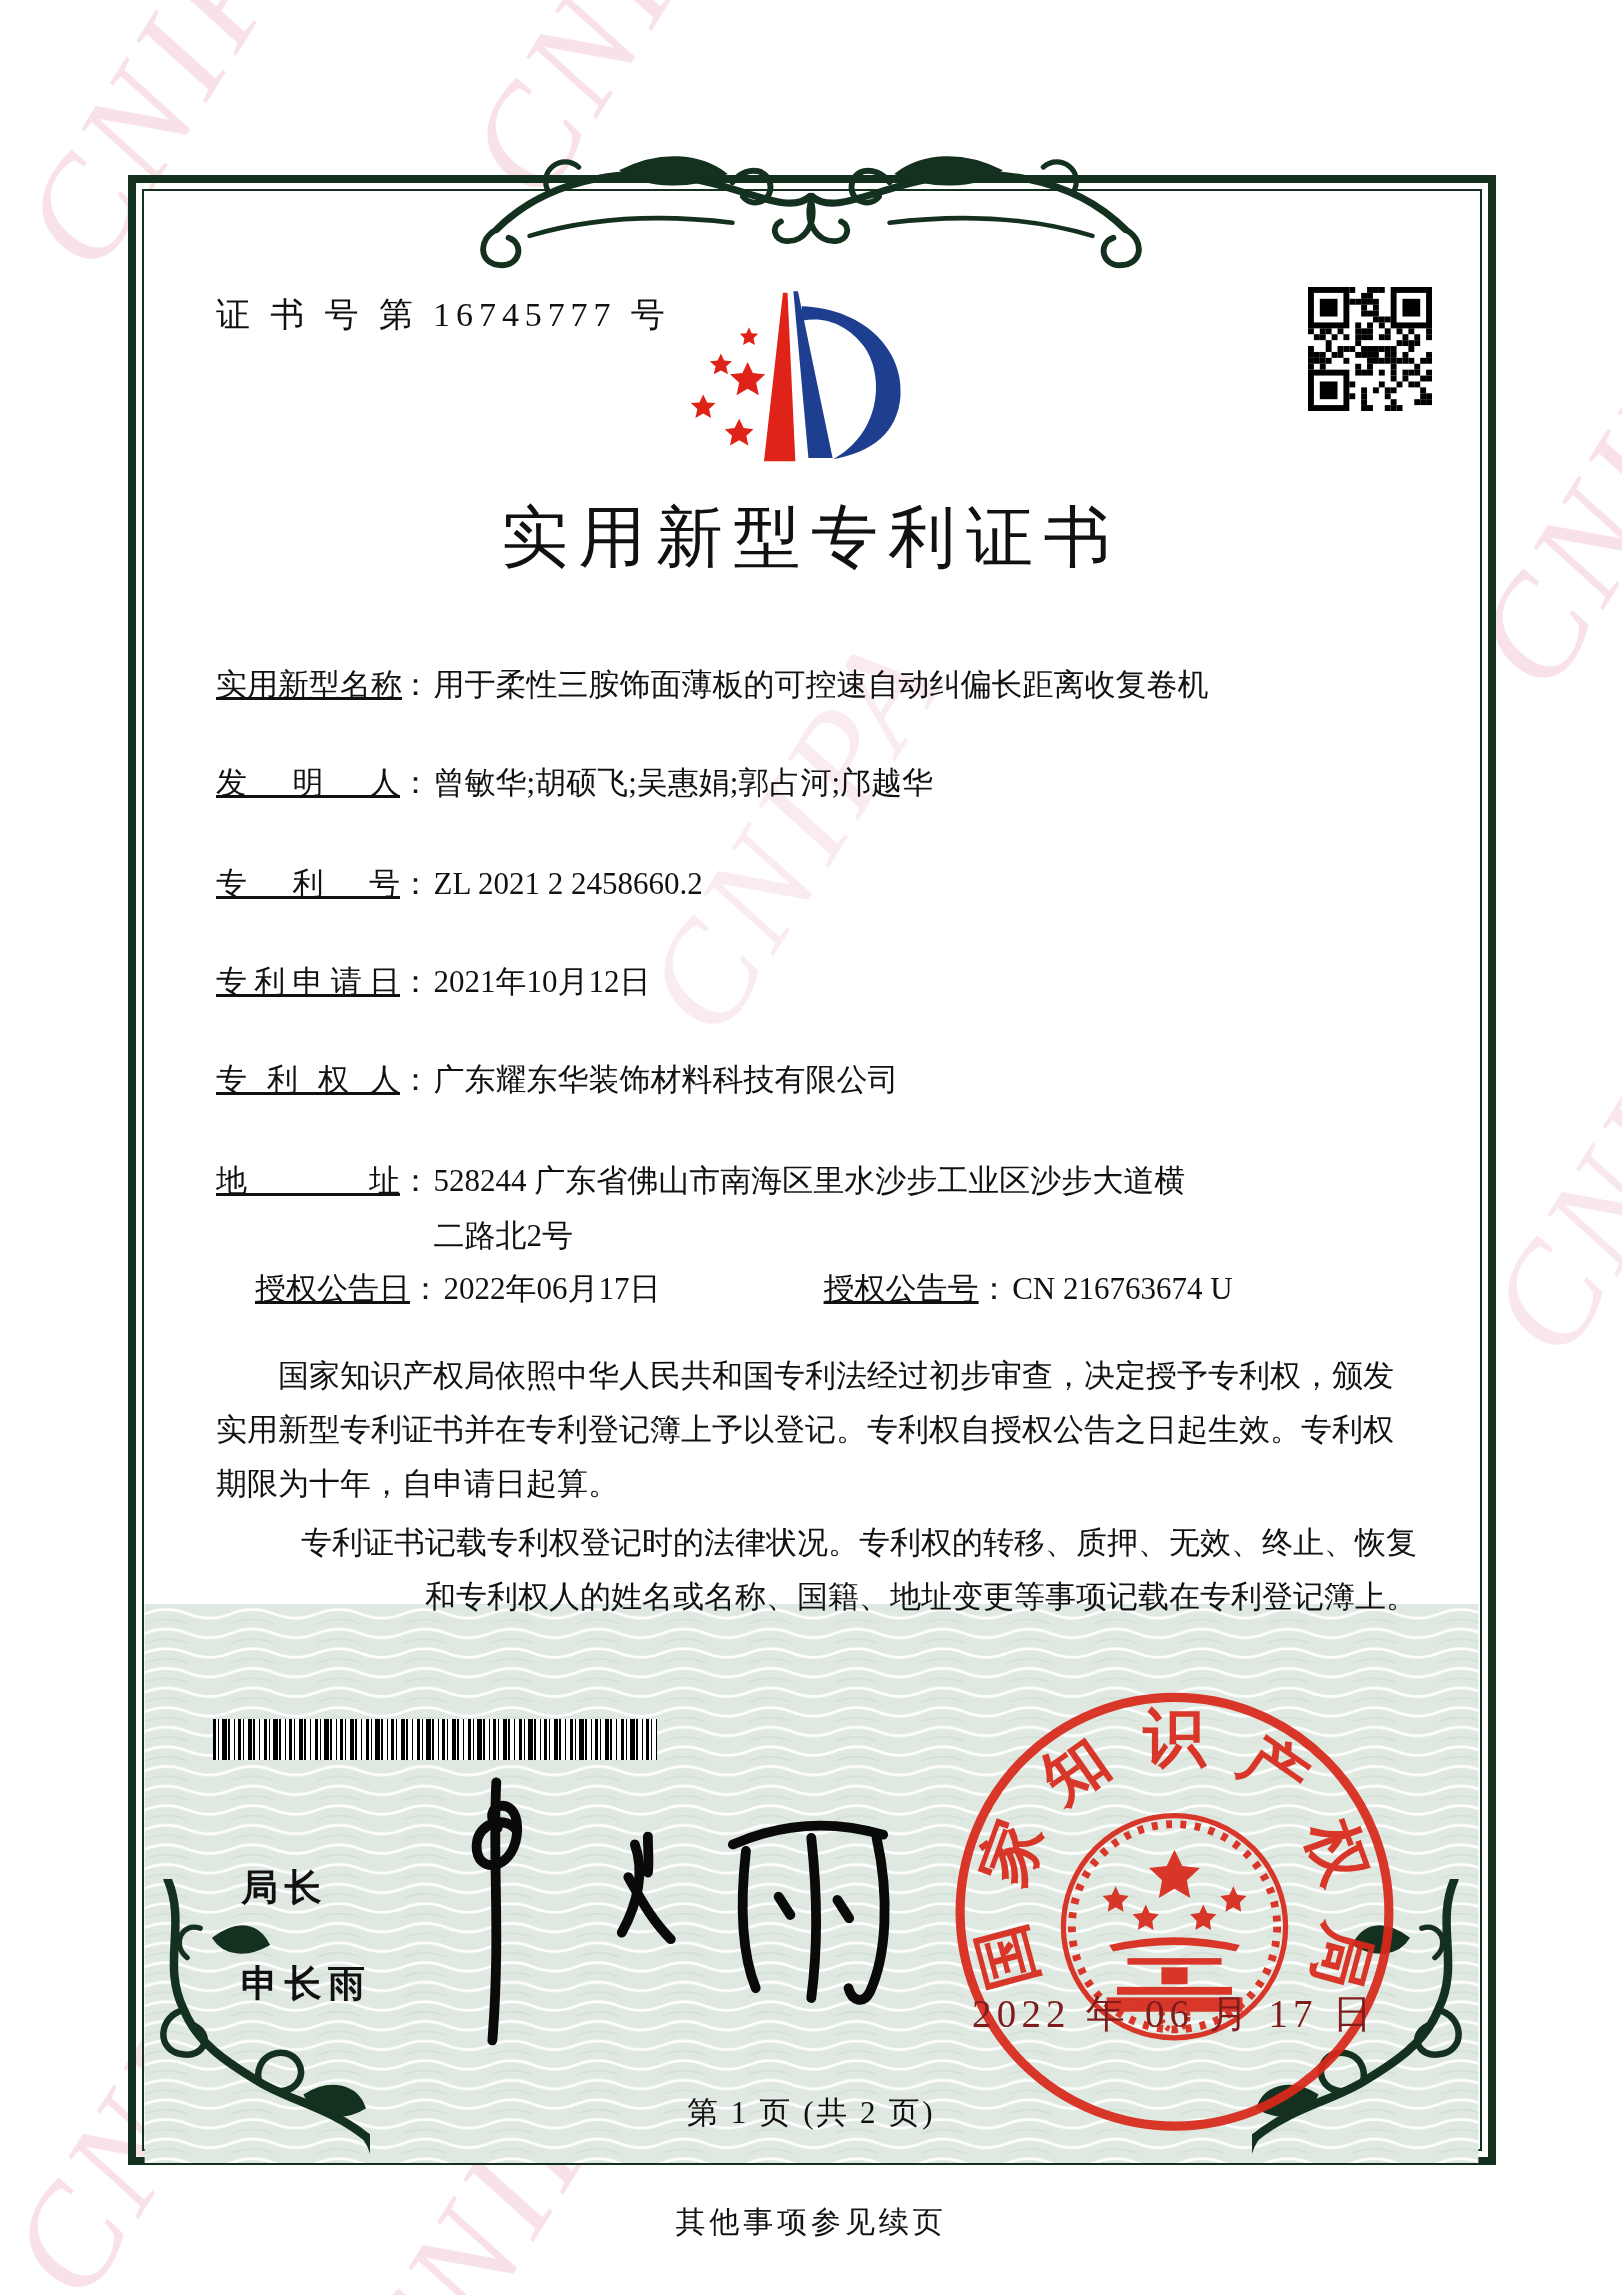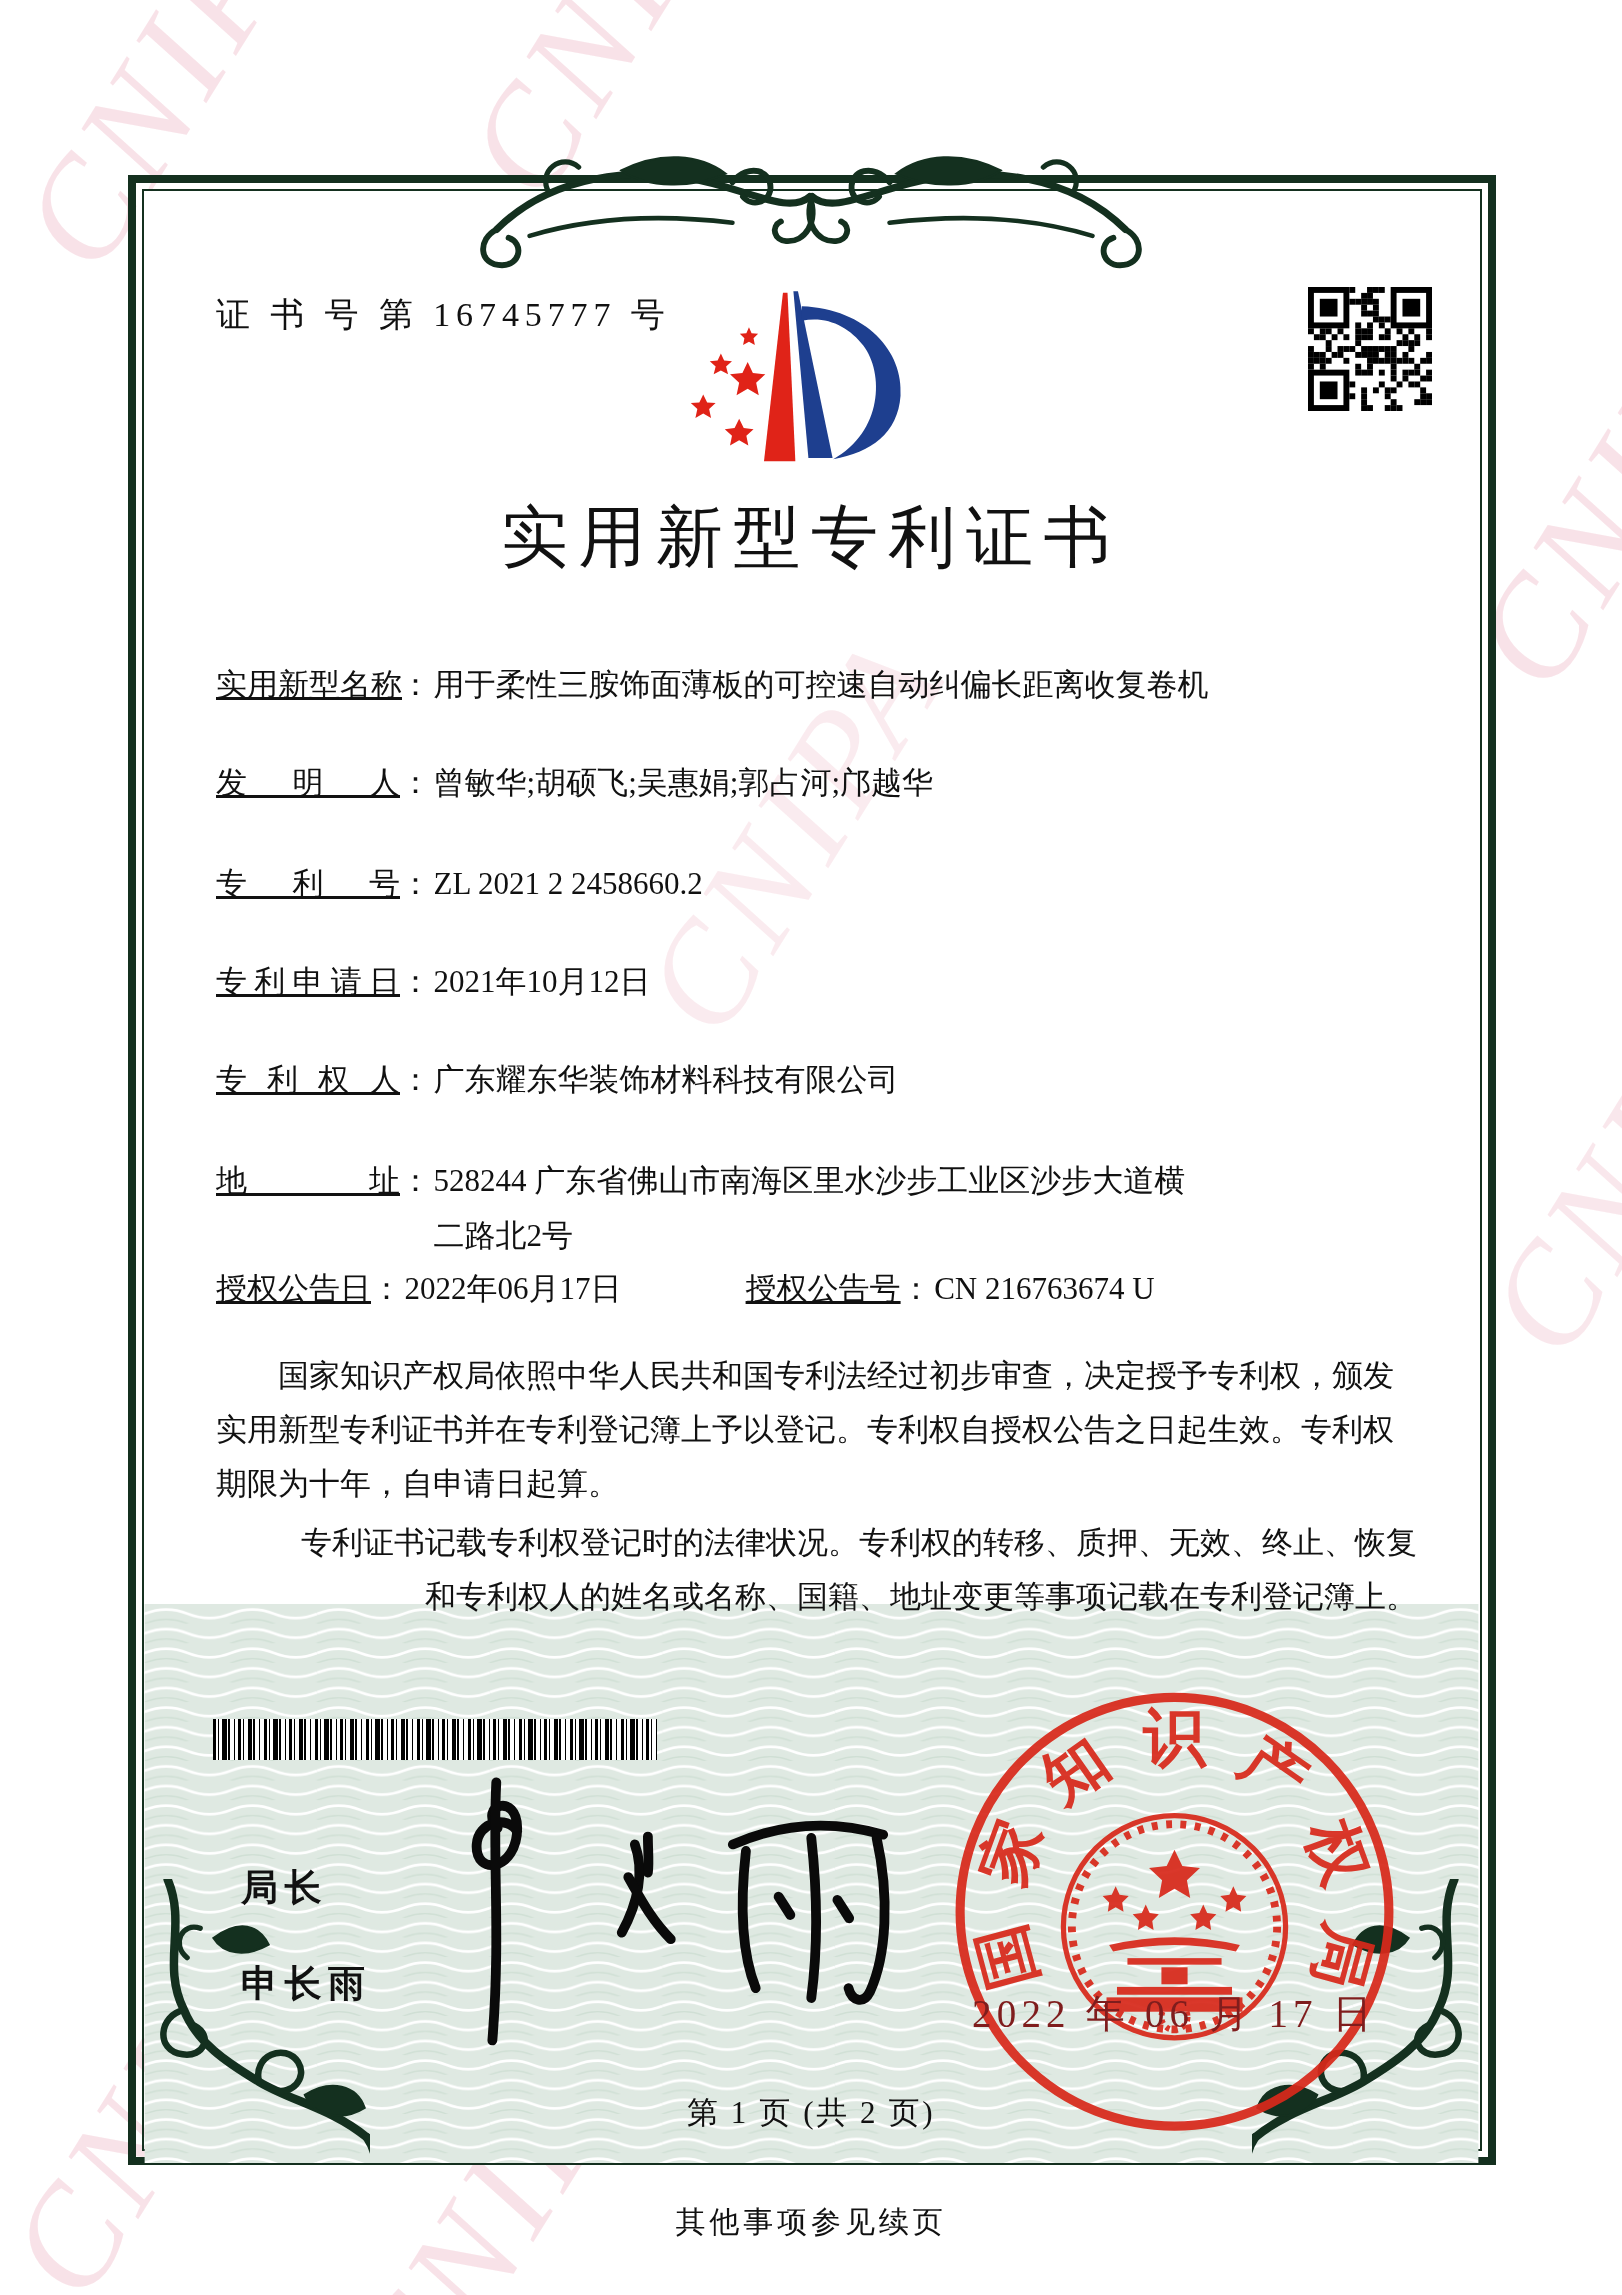--- a/index.html
+++ b/index.html
@@ -12,21 +12,21 @@
   .frame-outer{position:absolute;left:128px;top:175px;width:1352px;height:1974px;
                border:8.5px solid #14301f;}
   .frame-inner{position:absolute;left:5.9px;top:5.9px;right:5.9px;bottom:5.9px;border:2.6px solid #14301f;}
   
   .certno{position:absolute;left:216px;top:292px;font-size:34px;letter-spacing:5.9px;}
   .title{position:absolute;left:0;top:492px;width:100%;text-align:center;
          font-size:67px;font-weight:normal;letter-spacing:10.5px;}
   
   .row{position:absolute;left:216px;display:flex;font-size:31px;line-height:39px;white-space:nowrap;}
   .lbl{display:inline-block;width:184px;text-align:justify;text-align-last:justify;text-decoration:underline;}
-  .lbl.auto{width:auto;text-align:left;text-align-last:auto;}
+  .lbl.auto{width:auto;text-align:left;text-align-last:auto;margin-left:39px;}
   .val{white-space:normal;}
   .val .l2{display:block;margin-top:15.7px;}
   .colon{margin-right:2.6px;}
   
   .paras{position:absolute;left:216px;top:1349px;width:1201px;font-size:31px;line-height:54px;}
   .paras p{margin:0;text-indent:2em;}
   .paras p + p{margin-top:5.2px;text-align:right;}
   
   .waves{position:absolute;left:144px;top:1604px;width:1335px;height:559px;overflow:hidden;}
   

